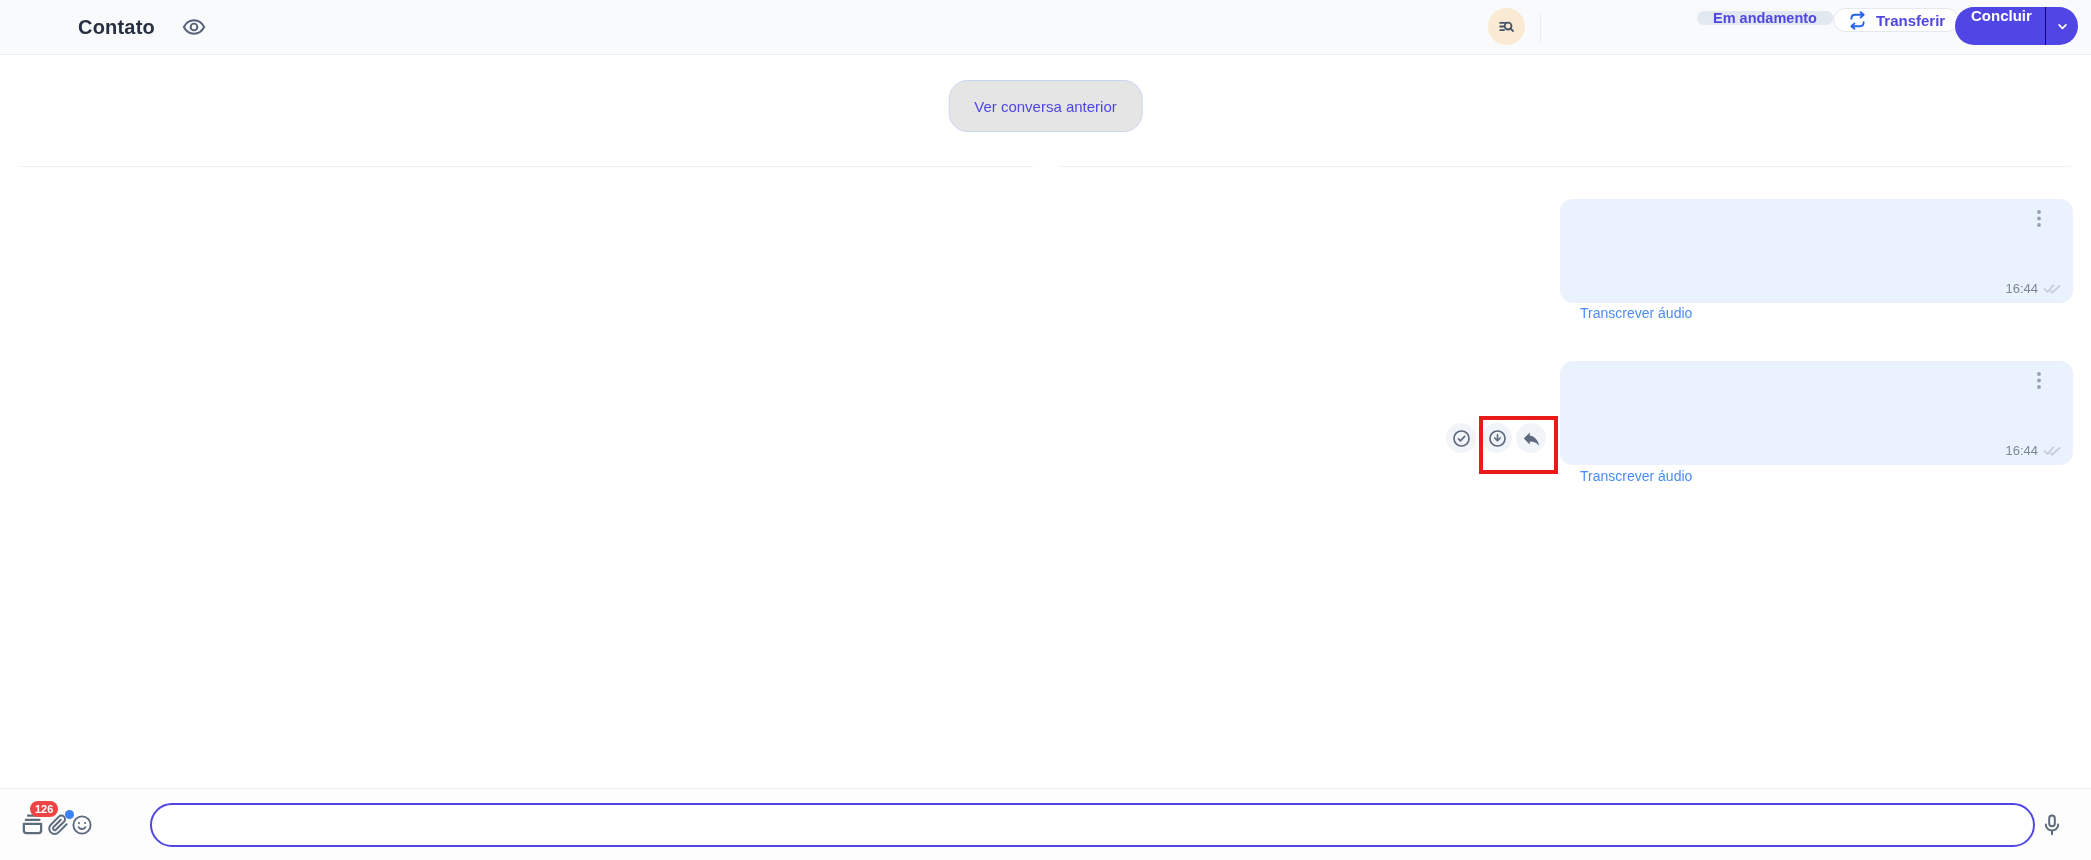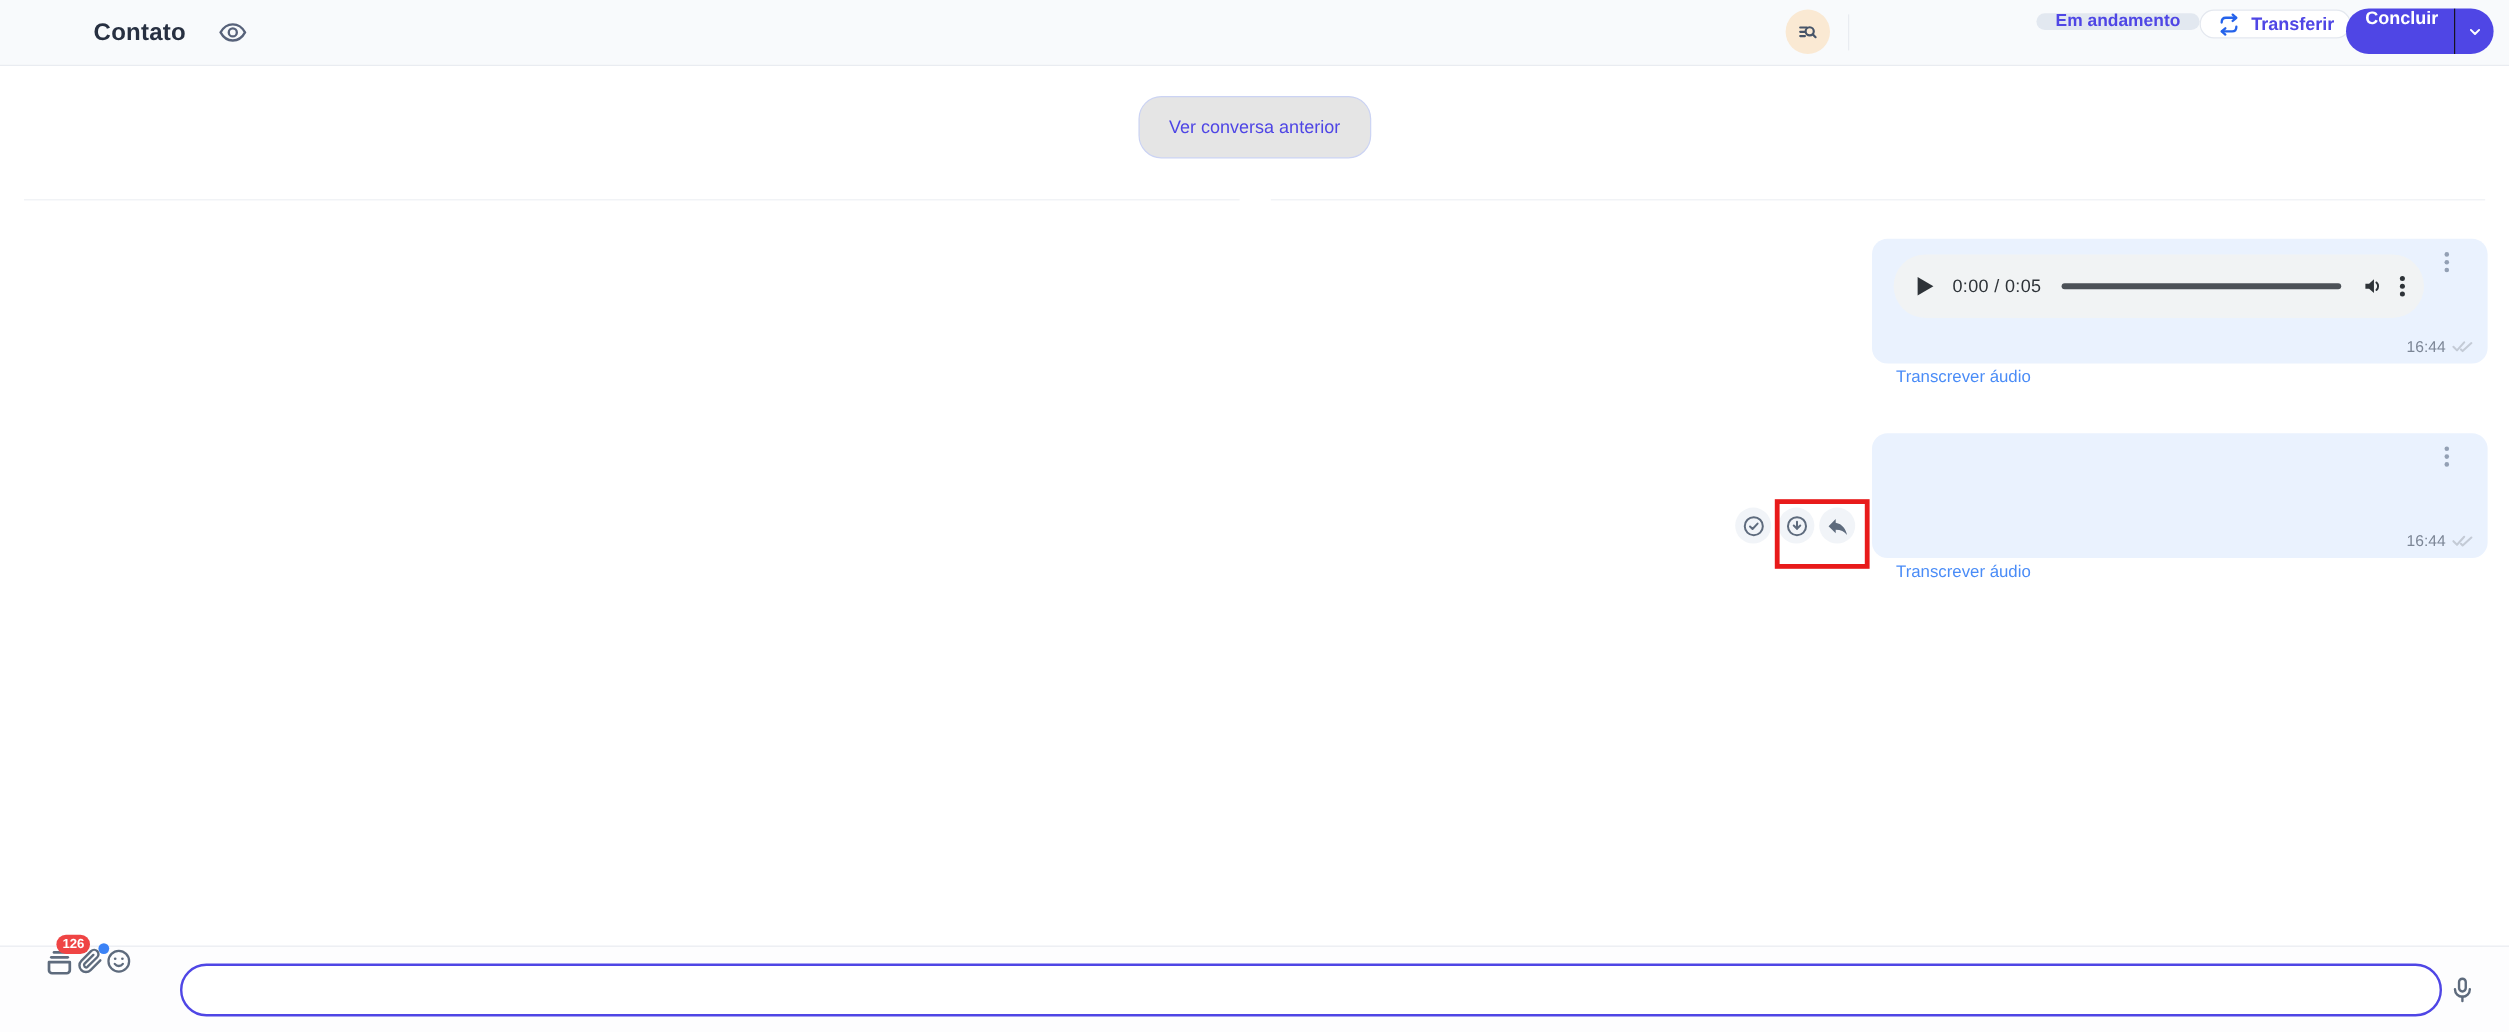--- a/index.html
+++ b/index.html
@@ -46,21 +46,21 @@
   .msg-meta{position:absolute;right:12px;bottom:7px;display:flex;align-items:center;gap:5px}
   .msg-time{font-size:13px;color:var(--timestamp)}
   .transcribe-link{position:absolute;left:1580px;font-size:14px;color:var(--link-blue);cursor:pointer}
 
   
   .action-chip{position:absolute;top:423px;width:30px;height:30px;border-radius:50%;background:var(--chip-circle);display:flex;align-items:center;justify-content:center;cursor:pointer}
   .annotation-box{position:absolute;left:1479px;top:416px;width:71px;height:50px;border:4px solid var(--annotation-red);pointer-events:none;z-index:9}
 
   
   .composer{position:absolute;left:0;right:0;bottom:0;height:71px;background:#FDFDFE;border-top:1px solid var(--hairline)}
-  .composer-icons{position:absolute;left:36px;top:0;height:71px;display:flex;align-items:flex-start;}
+  .composer-icons{position:absolute;left:19px;top:0;height:71px;display:flex;align-items:center;}
   .icon-wrap{position:relative;cursor:pointer;display:flex}
   .count-badge{position:absolute;top:-10px;left:11px;background:var(--notify-red);color:#fff;font-size:11px;font-weight:700;line-height:1;padding:3px 5px 2px;border-radius:9px}
   .blue-dot{position:absolute;top:-3px;right:-4px;width:9px;height:9px;border-radius:50%;background:var(--dot-blue)}
   .msg-input{position:absolute;left:150px;top:14px;width:1841px;height:40px;border:2px solid var(--accent);border-radius:22px;background:#fff;outline:none;padding:0 20px;font-size:16px;font-family:inherit;color:var(--title-ink)}
   .mic-btn{position:absolute;right:27px;top:24px;cursor:pointer}
 </style>
 </head>
 <body>
 
 <header class="topbar">
@@ -120,42 +120,20 @@
 </div>
 
 <div class="msg-bubble" style="top:199px">
   <span class="bubble-kebab">
     <svg width="8" height="19" viewBox="0 0 8 19" fill="var(--kebab-light)">
         <circle cx="4" cy="3" r="1.9"></circle>
         <circle cx="4" cy="9.5" r="1.9"></circle>
         <circle cx="4" cy="16" r="1.9"></circle>
       </svg>
   </span>
-  <div class="audio-player">
-    <span class="play-btn">
-      <svg width="15" height="17" viewBox="0 0 15 17" fill="var(--player-ink)">
-          <path d="M1 .8v15.4L14.2 8.5z"></path>
-        </svg>
-    </span>
-    <span class="audio-time">0:00 / 0:05</span>
-    <div class="audio-track"></div>
-    <span class="vol-btn">
-      <svg width="19" height="19" viewBox="0 0 24 24">
-          <path fill="var(--player-ink)" d="M4 9.3v5.4h3.9L13 19.2V4.8L7.9 9.3H4z"></path>
-          <path d="M15.6 8.1a5.2 5.2 0 0 1 0 7.8" fill="none" stroke="var(--player-ink)" stroke-width="2.1" stroke-linecap="round"></path>
-        </svg>
-    </span>
-    <span class="player-kebab">
-      <svg width="6" height="19" viewBox="0 0 6 19" fill="var(--player-ink)">
-          <circle cx="3" cy="3" r="2.1"></circle>
-          <circle cx="3" cy="9.5" r="2.1"></circle>
-          <circle cx="3" cy="16" r="2.1"></circle>
-        </svg>
-    </span>
-  </div>
   <div class="msg-meta">
     <span class="msg-time">16:44</span>
     <span>
       <svg width="18" height="13" viewBox="0 0 18 12" fill="none" stroke="var(--check-gray)" stroke-width="1.7" stroke-linecap="round" stroke-linejoin="round">
           <path d="M1.5 6.5l3 3L10.5 2.8"></path>
           <path d="M7.8 8.7l1.4 1.4L16.5 3.4"></path>
         </svg>
     </span>
   </div>
 </div>

